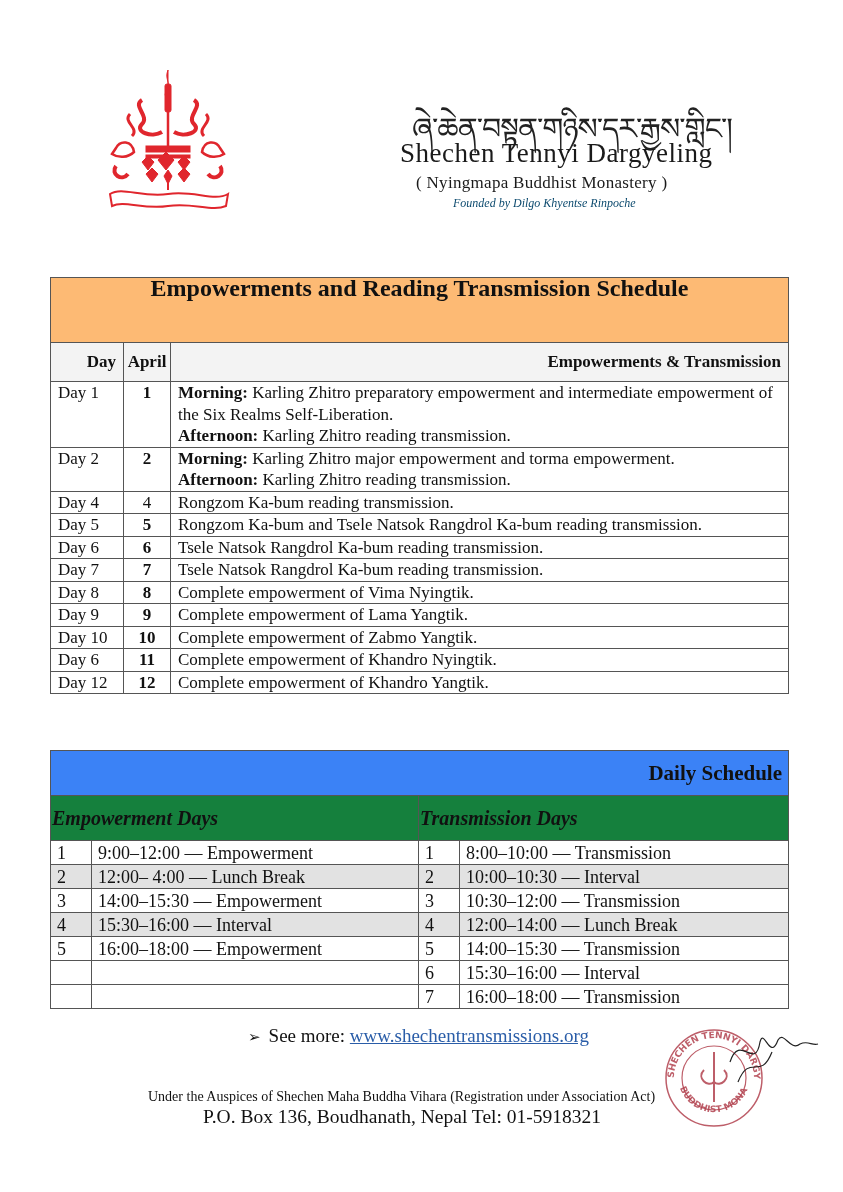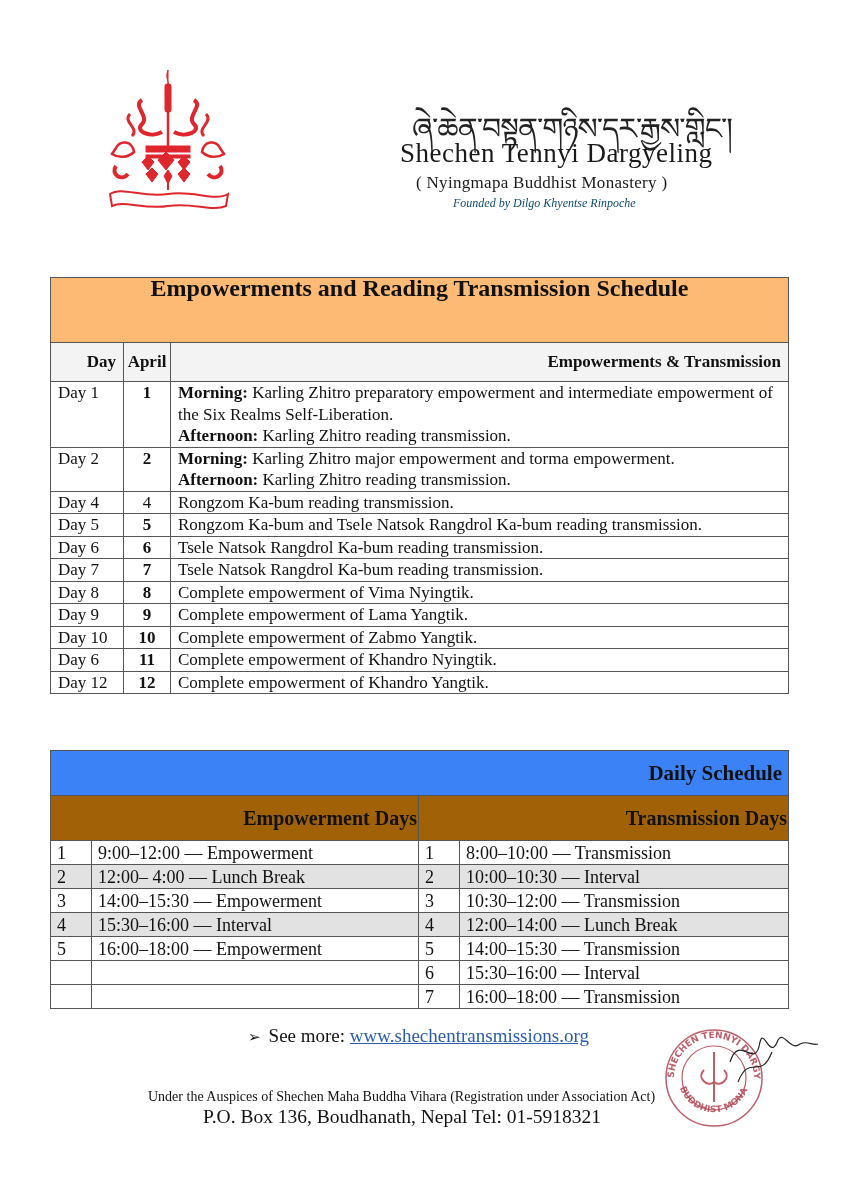--- a/index.html
+++ b/index.html
@@ -22,21 +22,21 @@
   .sched .head th.c2 { text-align: center; padding: 0; margin-left: 48px; }
   .sched td { font-size: 17px; line-height: 21.5px; padding: 0 7px; vertical-align: top; }
   .sched td.c1 { width: 58px; }
   .sched td.c2 { width: 46px; text-align: center; padding: 0; }
   .sched td.c2.b { font-weight: bold; }
   .sched td.c3 { padding-left: 7px; }
   .lbl { font-weight: bold; }
 
   .daily { top: 750px; }
   .daily .title-cell { height: 44px; text-align: right; font-size: 21px; font-weight: bold; background: #3b82f6; }
-  .daily .sub th { height: 42px; font-size: 20px; font-weight: bold; background: #a16207; text-align: right; }
+  .daily .sub th { height: 42px; font-size: 20px; font-weight: bold; background: #15803d; text-align: left; font-style: italic; }
   .daily td { font-size: 18px; height: 23px; line-height: 22px; padding: 0 6px; background: #fff; }
   .daily tr.alt td { background: #e2e2e2; }
   .daily td.n { width: 28px; }
   .daily td.t { width: 314px; }
   .daily td.n2 { width: 28px; }
 
   .seemore { position: absolute; left: 248px; top: 1025px; font-size: 19px; color: #111; }
   .seemore .arrow { display: inline-block; margin-right: 8px; font-size: 15px; }
   .seemore a { color: #2a5da8; text-decoration: underline; }
   .auspices { position: absolute; left: 148px; top: 1089px; font-size: 14px; color: #111; }

